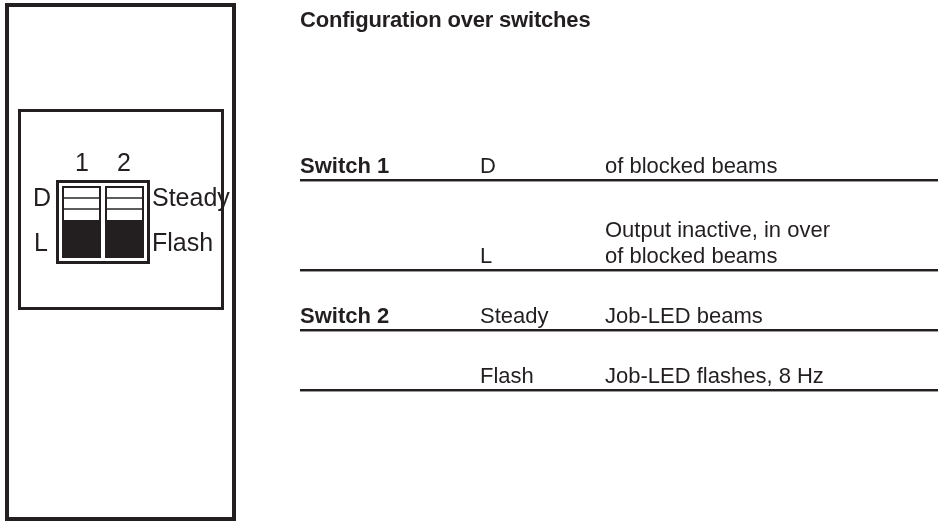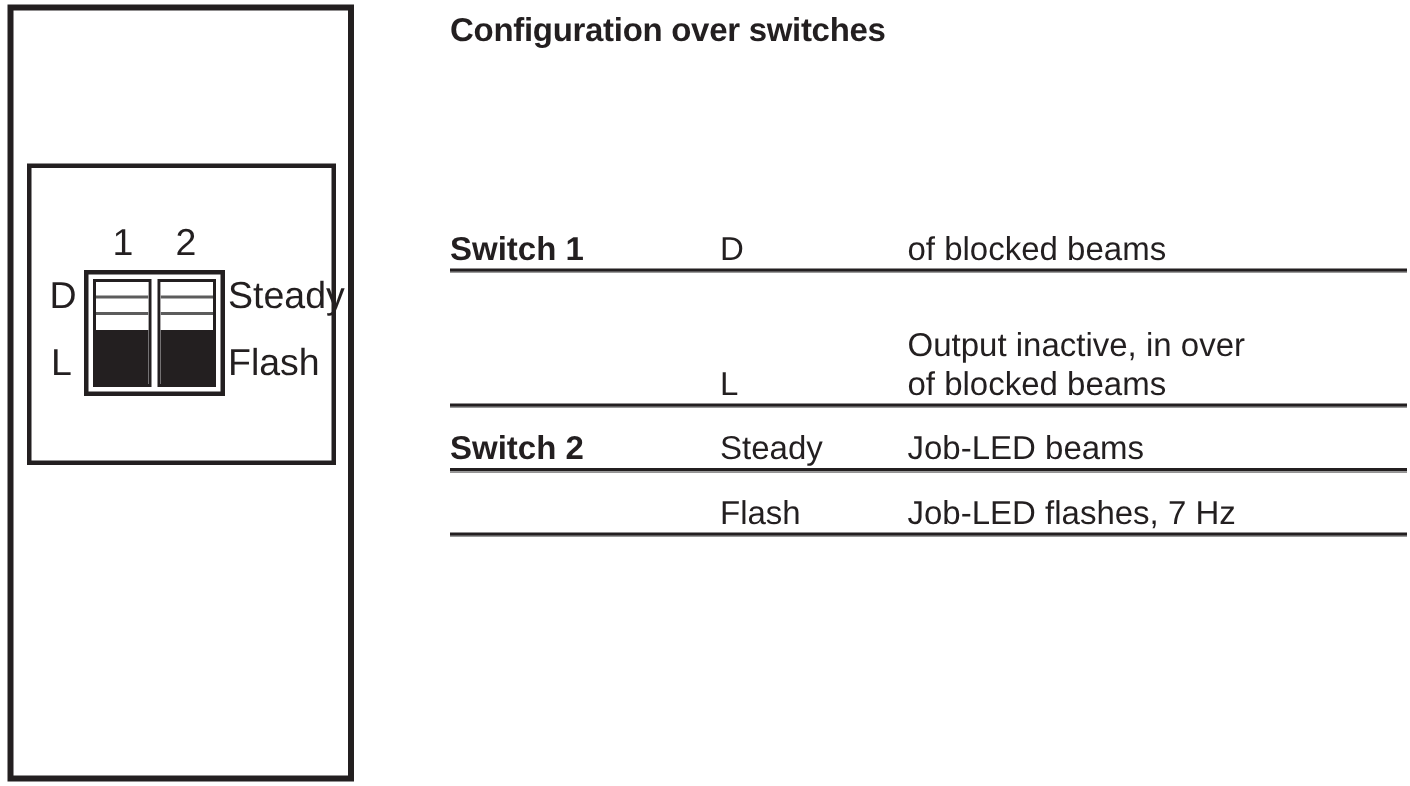--- a/index.html
+++ b/index.html
@@ -173,21 +173,21 @@
   }
   .cell-setting {
     width: 125px;
     flex: 0 0 125px;
   }
   .cell-description {
     flex: 1 1 auto;
   }
 
   .row-tall  { height: 87px; padding-top: 6px; box-sizing: border-box; }
-  .row-short { height: 40px; padding-top: 6px; box-sizing: border-box; }
+  .row-short { height: 57px; padding-top: 6px; box-sizing: border-box; }
 
   .divider {
     width: 638px;
     height: 2px;
     background: #231f20;
     border-bottom: 1px solid #9a9a9a;
   }
 </style>
 </head>
 <body>
@@ -259,19 +259,19 @@
       <div class="cell cell-description">
         <div>Job-LED beams</div>
       </div>
     </div>
     <div class="divider"></div>
 
     <div class="table-row row-short">
       <div class="cell cell-switch"></div>
       <div class="cell cell-setting">Flash</div>
       <div class="cell cell-description">
-        <div>Job-LED flashes, 7 Hz</div>
+        <div>Job-LED flashes, 8 Hz</div>
       </div>
     </div>
     <div class="divider"></div>
 
   </div>
 </div>
 
 </body></html>

